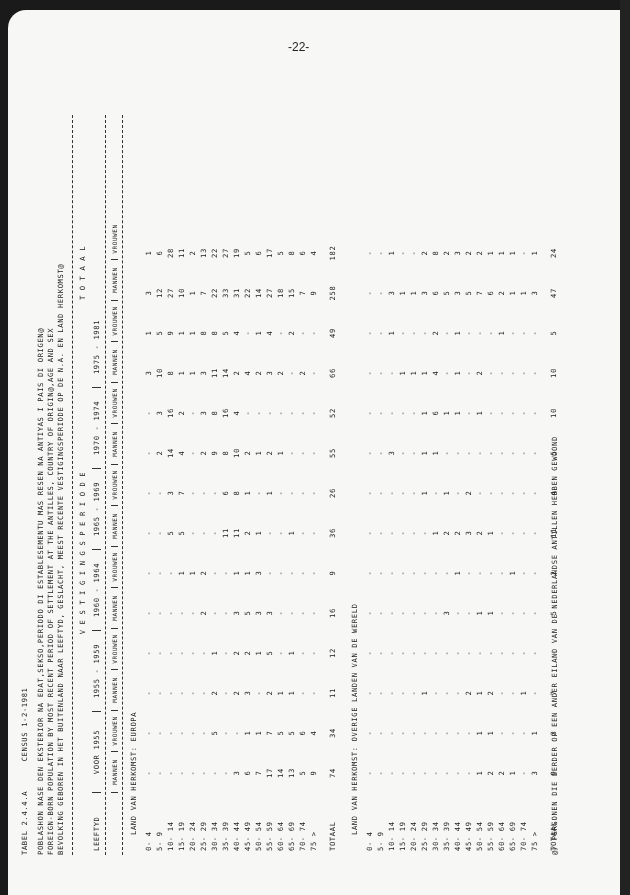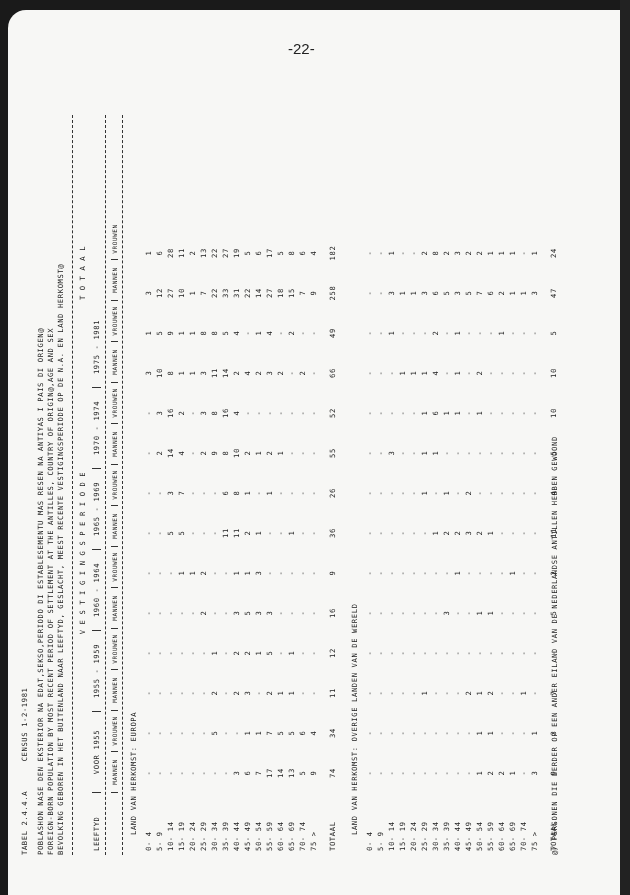--- a/index.html
+++ b/index.html
@@ -8,21 +8,21 @@
     background: #1a1a1a; position: relative;
     font-family: "DejaVu Sans Mono", "Liberation Mono", monospace;
   }
   .page {
     position: absolute; left: 8px; top: 10px; width: 612px; height: 885px;
     background: #f7f7f5; border-radius: 18px 0 0 0;
   }
   .binding { position: absolute; right: 0; top: 0; width: 10px; height: 895px; background: #222; }
   .page-number {
     position: absolute; top: 30px; left: 280px; font-family: "Liberation Sans", sans-serif;
-    font-size: 15px; color: #222;
+    font-size: 12px; color: #222;
   }
   
   .rot {
     position: absolute; width: 800px; height: 560px;
     left: 20px; top: 855px;
     transform-origin: 0 0; transform: rotate(-90deg);
     color: #1b1b1b; font-size: 7.2px; letter-spacing: 0.6px;
   }
   .hdr-line { white-space: pre; line-height: 10px; }
   .title-block { position: absolute; left: 0; top: 0; }

